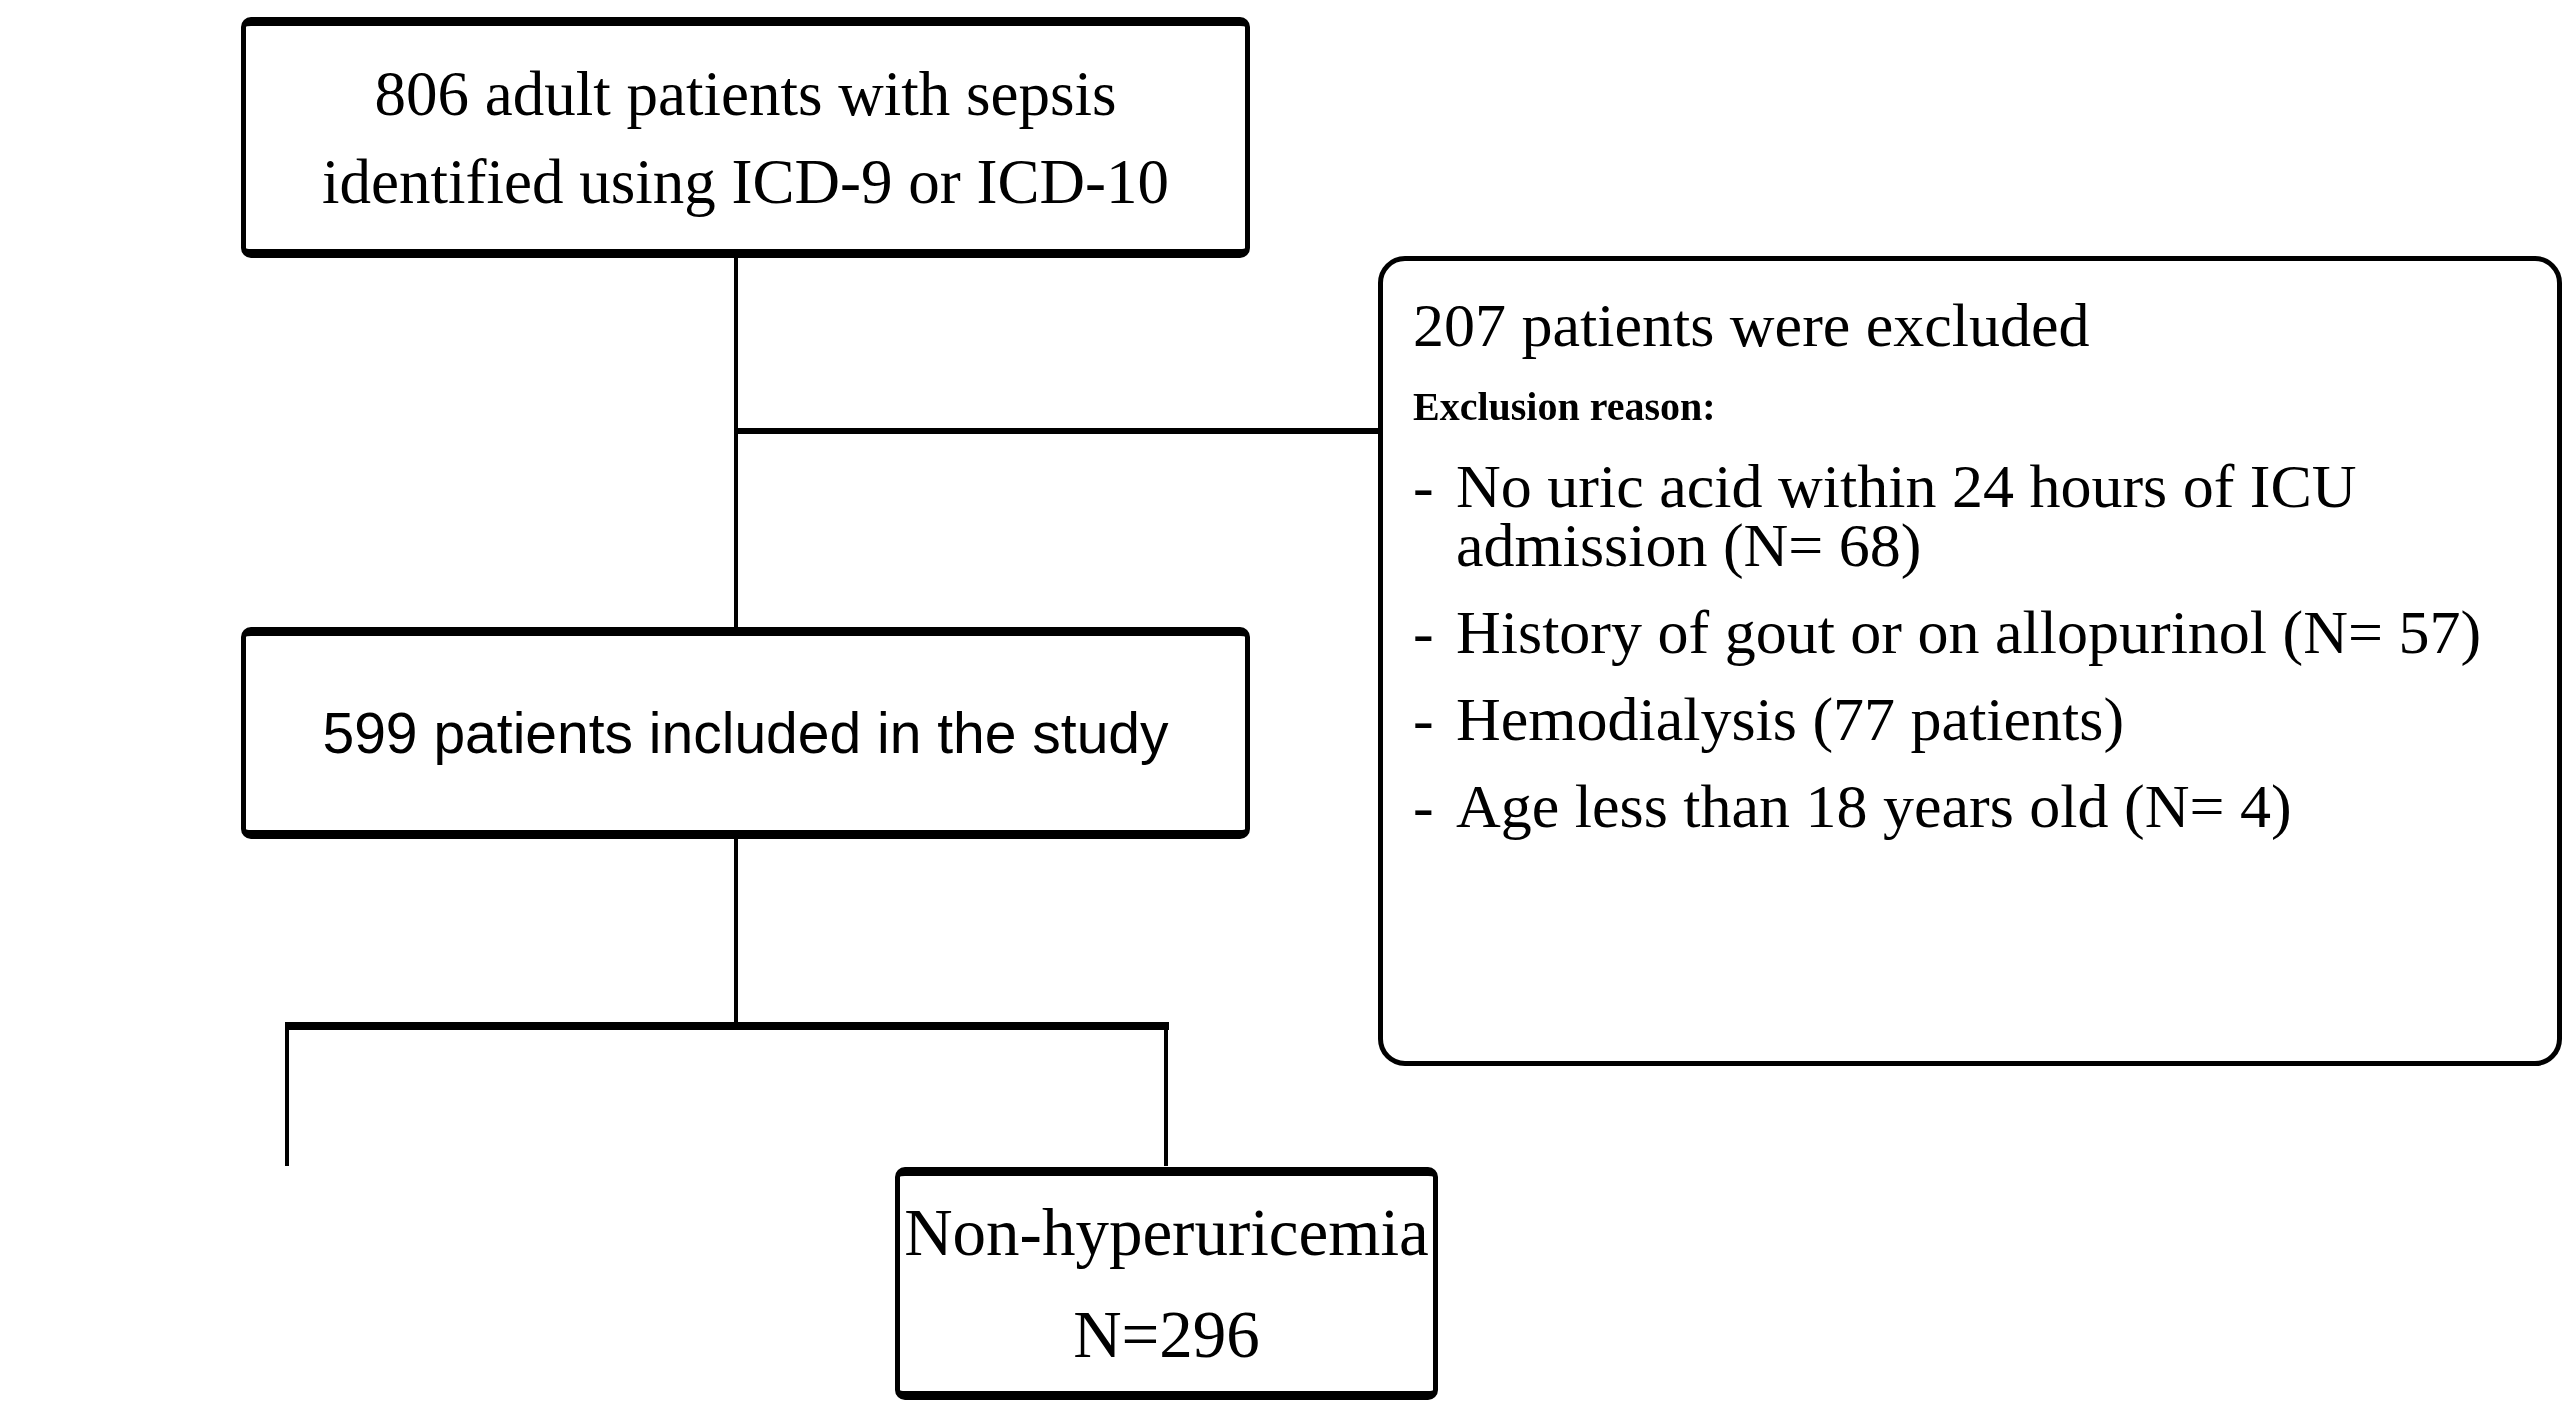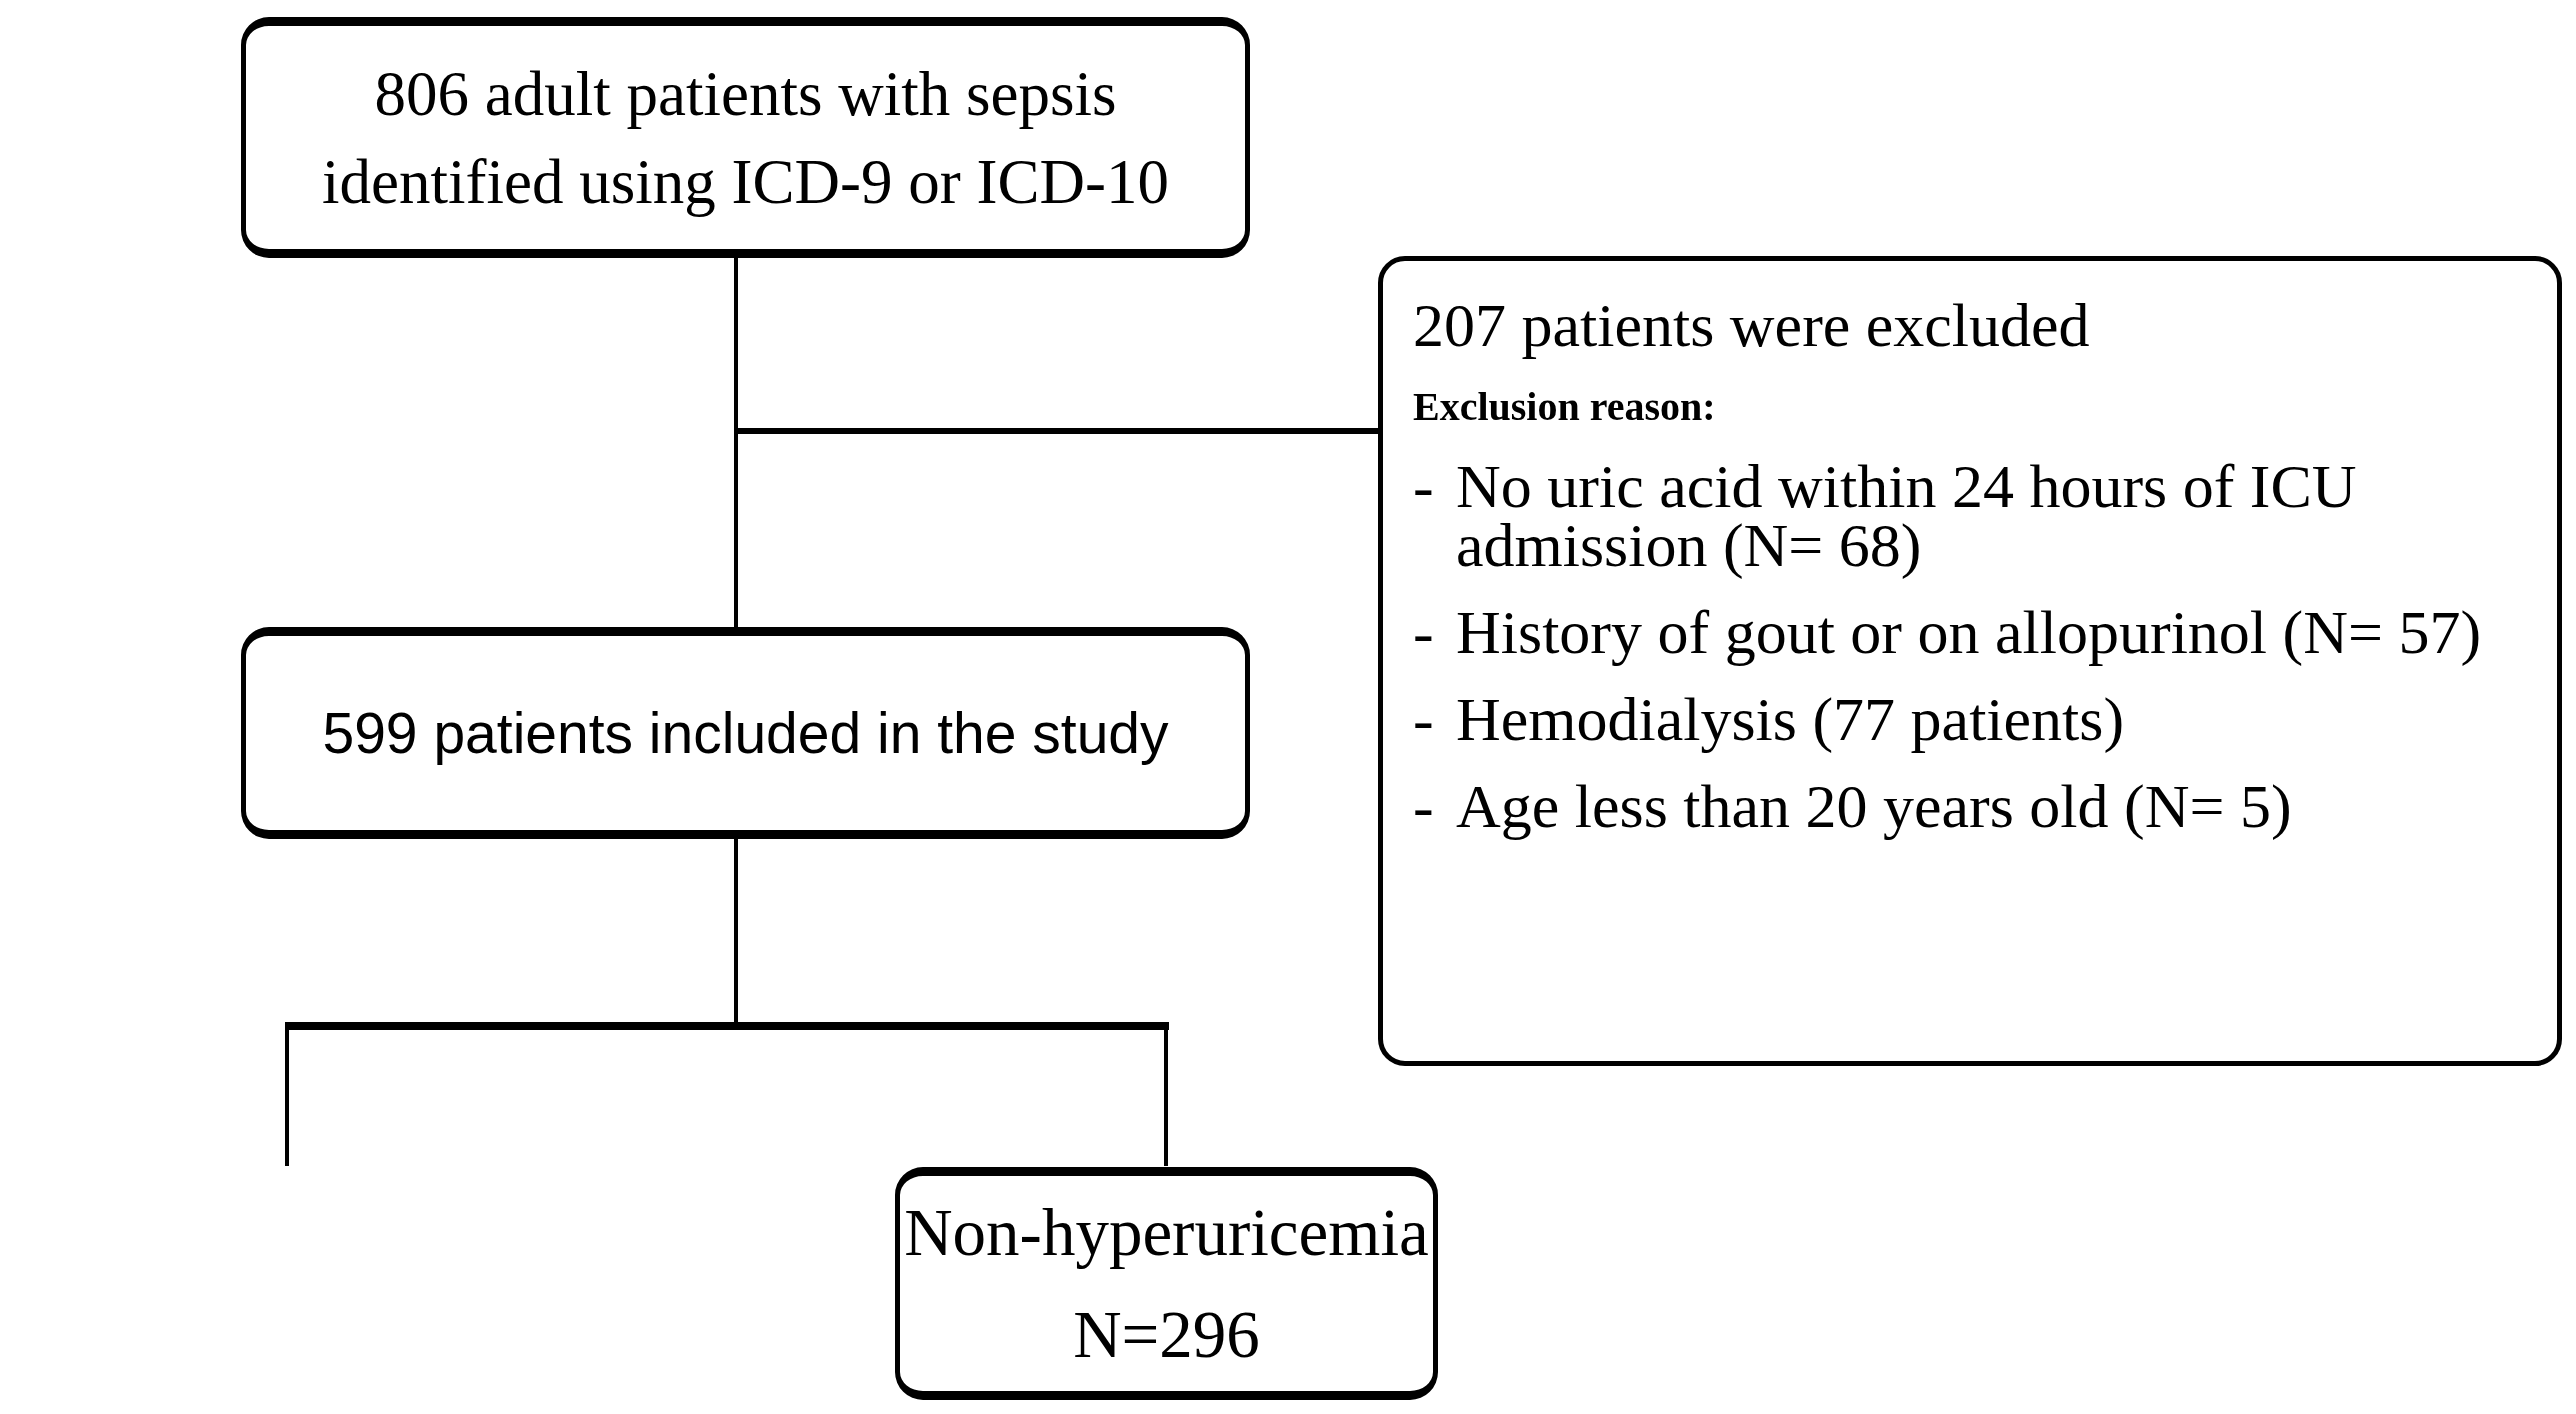--- a/index.html
+++ b/index.html
@@ -14,21 +14,21 @@
   }
   .serif { font-family: "Liberation Serif", serif; }
   .sans  { font-family: "Liberation Sans", sans-serif; }
 
   .node {
     position: absolute;
     background: #ffffff;
     border: 5px solid #000000;
     border-top-width: 9.3px;
     border-bottom-width: 9.3px;
-    border-radius: 28px;
+    border-radius: 10px;
     display: flex;
     flex-direction: column;
     align-items: center;
     justify-content: center;
     text-align: left;
   }
 
   .box-top    { left: 241px;  top: 17.3px;   width: 1009px; height: 241px;
                 font-size: 63px; line-height: 88px; }
   .box-middle { left: 241px;  top: 627px; width: 1009px; height: 212px;
@@ -98,21 +98,21 @@
       </div>
       <div class="bullet">
         <div class="bullet-marker">-</div>
         <div class="bullet-text">
           <div>Hemodialysis (77 patients)</div>
         </div>
       </div>
       <div class="bullet">
         <div class="bullet-marker">-</div>
         <div class="bullet-text">
-          <div>Age less than 20 years old (N= 5)</div>
+          <div>Age less than 18 years old (N= 4)</div>
         </div>
       </div>
     </div>
   </div>
 
   <div class="node box-middle sans">
     <div>599 patients included in the study</div>
   </div>
 
 

